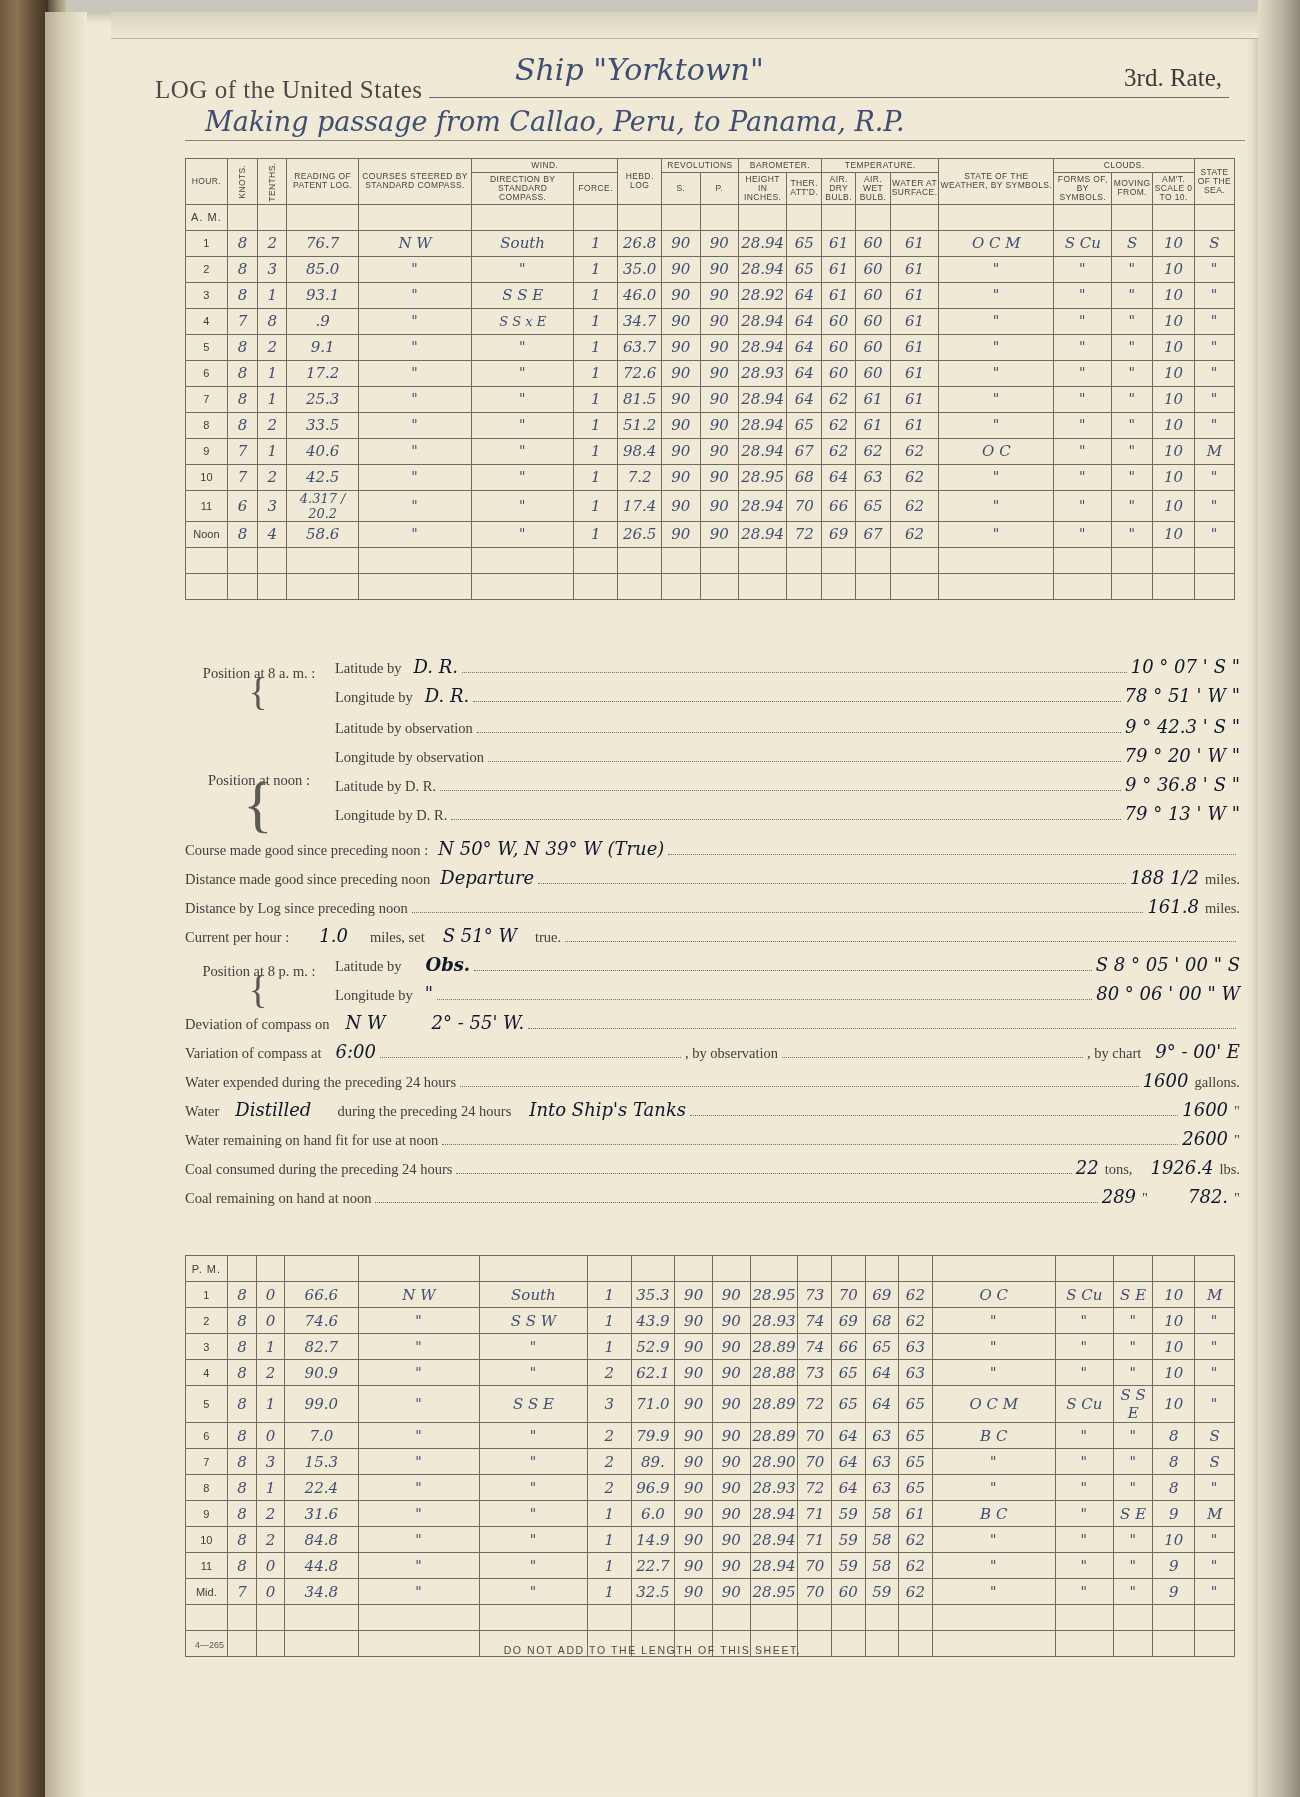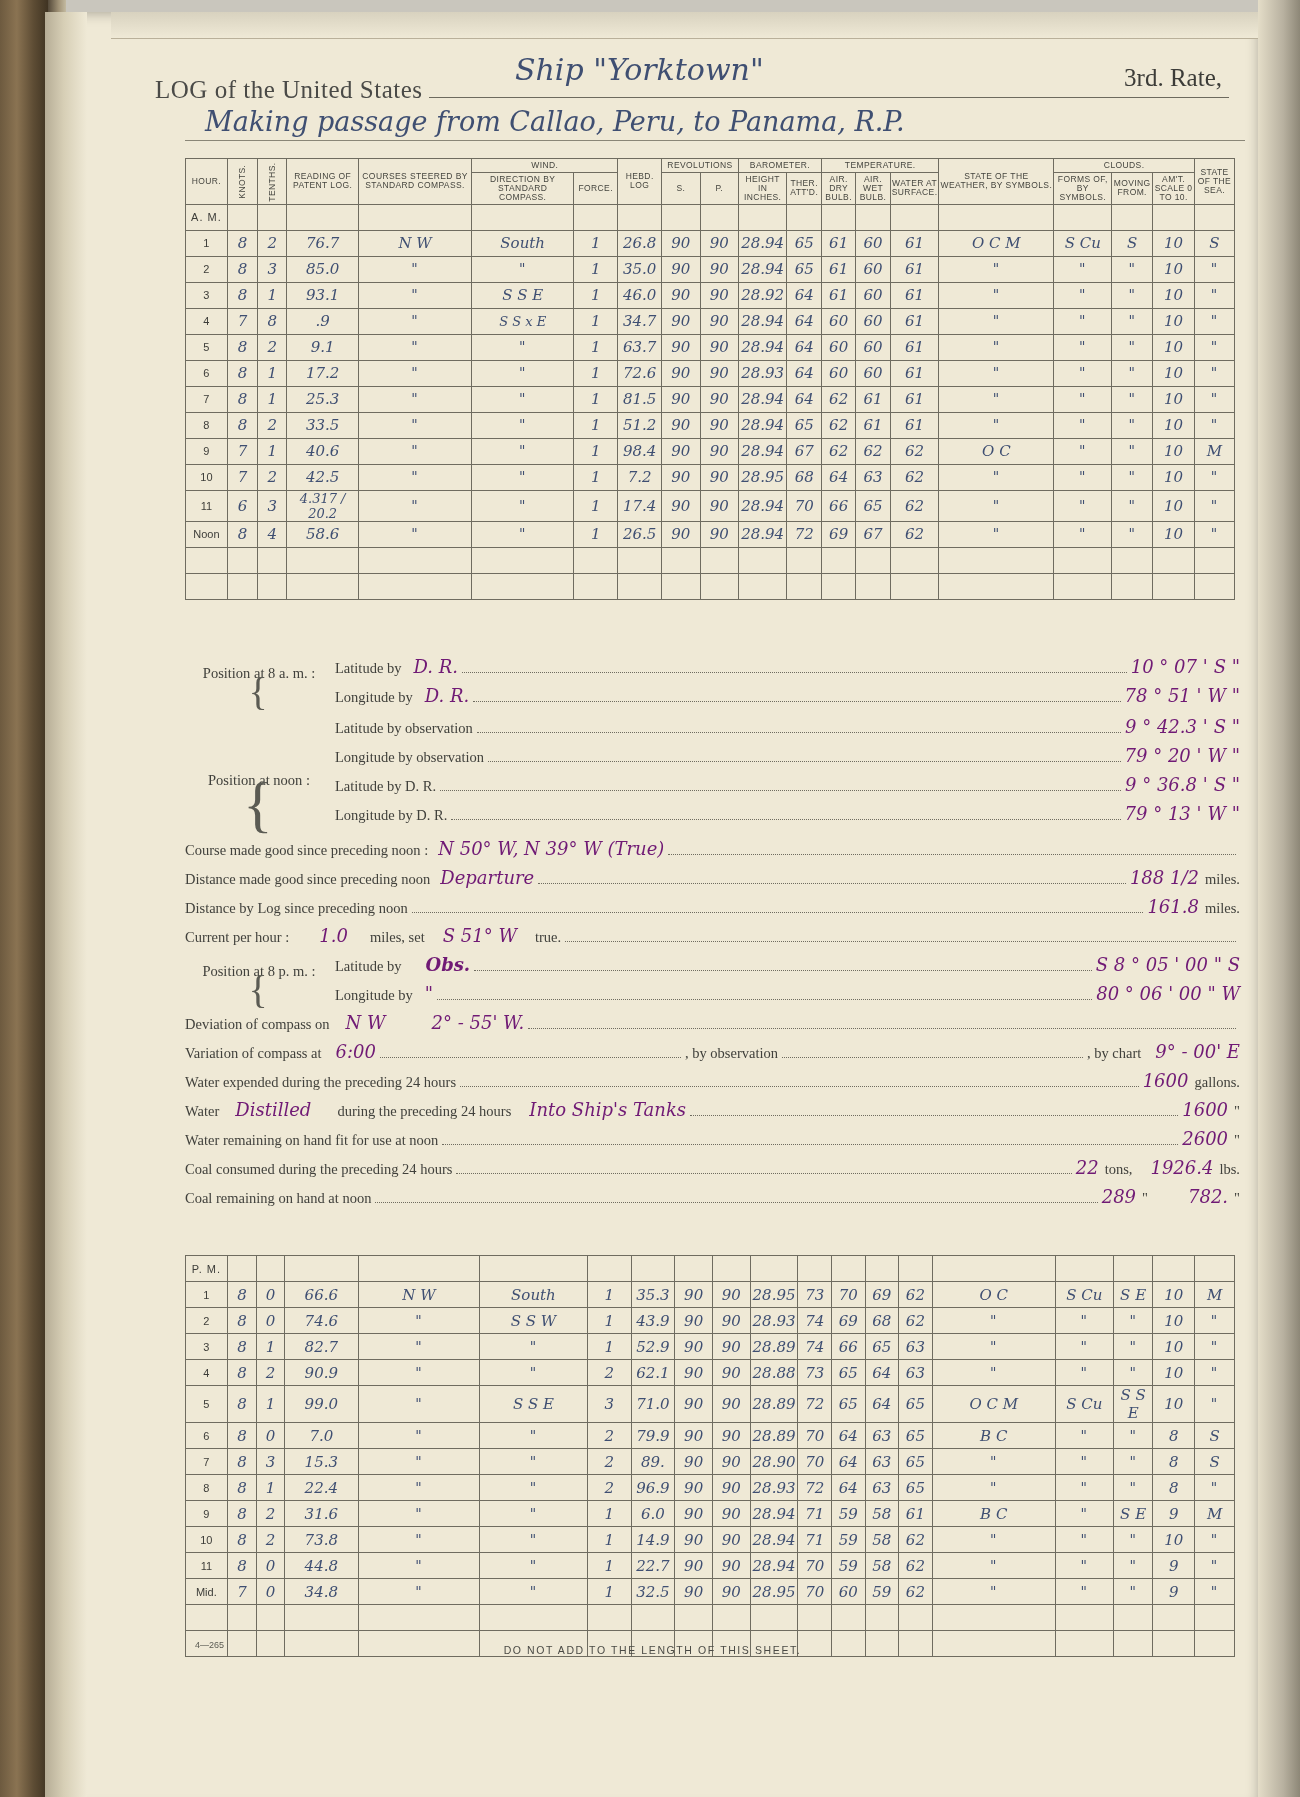--- a/index.html
+++ b/index.html
@@ -115,21 +115,21 @@
   td .hw.sm{font-size:13px;}
   td .hw.dit{font-size:14px;letter-spacing:1px;}
 
   
   #posblock{
     position:absolute;left:140px;top:636px;width:1055px;
     font-family:"Liberation Serif", serif;font-size:14.5px;color:#41413c;
   }
   .prow{display:flex;align-items:flex-end;height:29px;}
   .dots{flex:1;border-bottom:1px dotted #6f6c60;margin:0 4px 4px 4px;height:1px;}
-  .val{ font-family:"DejaVu Serif",serif;font-style:italic;color:#701a75;font-size:18px;white-space:nowrap;}
+  .val{ font-family:"DejaVu Serif",serif;font-style:italic;color:#0f172a;font-size:18px;white-space:nowrap;}
   .brace{
     font-size:40px;line-height:0.5;color:#5b5b53;margin:0 4px 4px 2px;
   }
   .grp{display:flex;}
   .grpleft{width:148px;display:flex;align-items:center;justify-content:flex-end;padding-right:2px;flex-direction:column;}
   .grpright{flex:1;}
   .unit{margin-left:6px;white-space:nowrap;}
 
   #footnote{
     position:absolute;left:0;top:1632px;width:1215px;text-align:center;
@@ -914,21 +914,21 @@
           <td class="c-weather"><span class="hw">B C</span></td>
           <td class="c-forms"><span class="hw dit">"</span></td>
           <td class="c-mov"><span class="hw">S E</span></td>
           <td class="c-amt"><span class="hw">9</span></td>
           <td class="c-sea"><span class="hw">M</span></td>
         </tr>
         <tr>
           <td class="hr-hour hour-cell">10</td>
           <td class="c-knots"><span class="hw">8</span></td>
           <td class="c-tenths"><span class="hw">2</span></td>
-          <td class="c-log"><span class="hw">73.8</span></td>
+          <td class="c-log"><span class="hw">84.8</span></td>
           <td class="c-course"><span class="hw dit">"</span></td>
           <td class="c-dir"><span class="hw dit">"</span></td>
           <td class="c-force"><span class="hw">1</span></td>
           <td class="c-hebd"><span class="hw">14.9</span></td>
           <td class="c-rev1"><span class="hw">90</span></td>
           <td class="c-rev2"><span class="hw">90</span></td>
           <td class="c-height"><span class="hw">28.94</span></td>
           <td class="c-three"><span class="hw">71</span></td>
           <td class="c-dry"><span class="hw">59</span></td>
           <td class="c-wet"><span class="hw">58</span></td>

